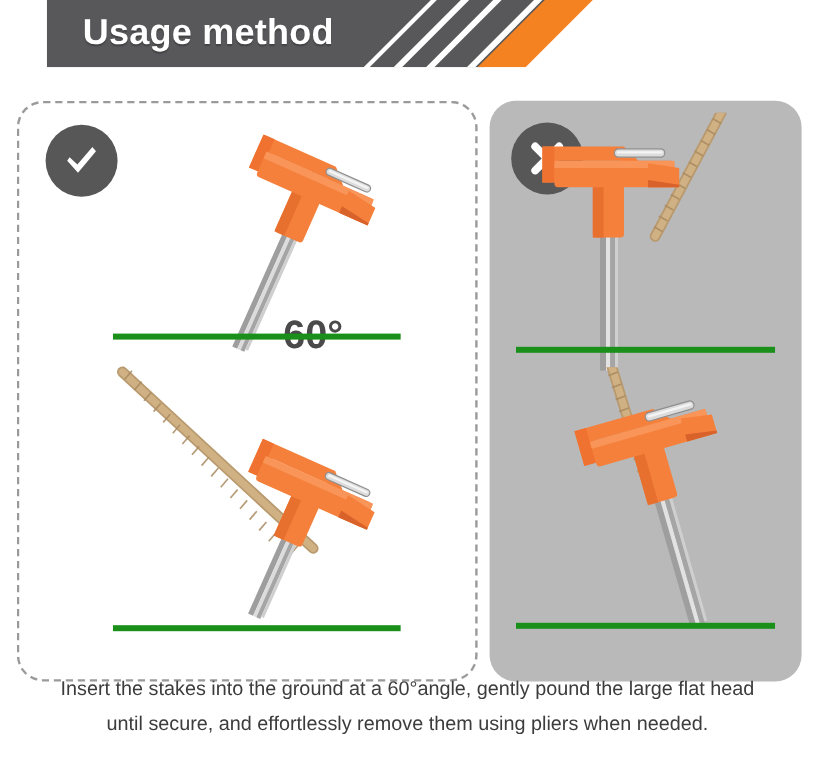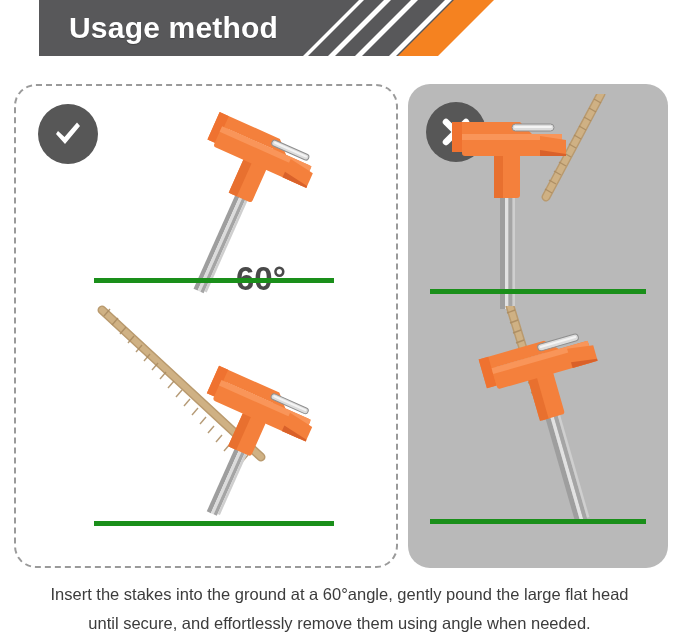--- a/index.html
+++ b/index.html
@@ -71,21 +71,21 @@
     justify-content: center;
   }
   .panel-bad .badge { left: 18px; }
 
   .illus { position: absolute; }
 
   
   .caption {
     position: absolute;
     left: 10px;
-    top: 580px;
+    top: 560px;
     width: 659px;
     text-align: center;
     font-size: 16.5px;
     color: #3c3c3c;
     line-height: 29px;
   }
 </style>
 </head>
 <body>
 
@@ -298,14 +298,14 @@
     </svg>
 
     <svg class="illus" style="left:22px; top:433px;" width="216" height="10" viewBox="0 0 216 10">
       <rect x="0" y="2" width="216" height="5" fill="#1a8f1a"></rect>
     </svg>
   </div>
 </div>
 
 <div class="caption">
   <div>Insert the stakes into the ground at a 60°angle, gently pound the large flat head</div>
-  <div>until secure, and effortlessly remove them using angle when needed.</div>
+  <div>until secure, and effortlessly remove them using pliers when needed.</div>
 </div>
 
 </body></html>

